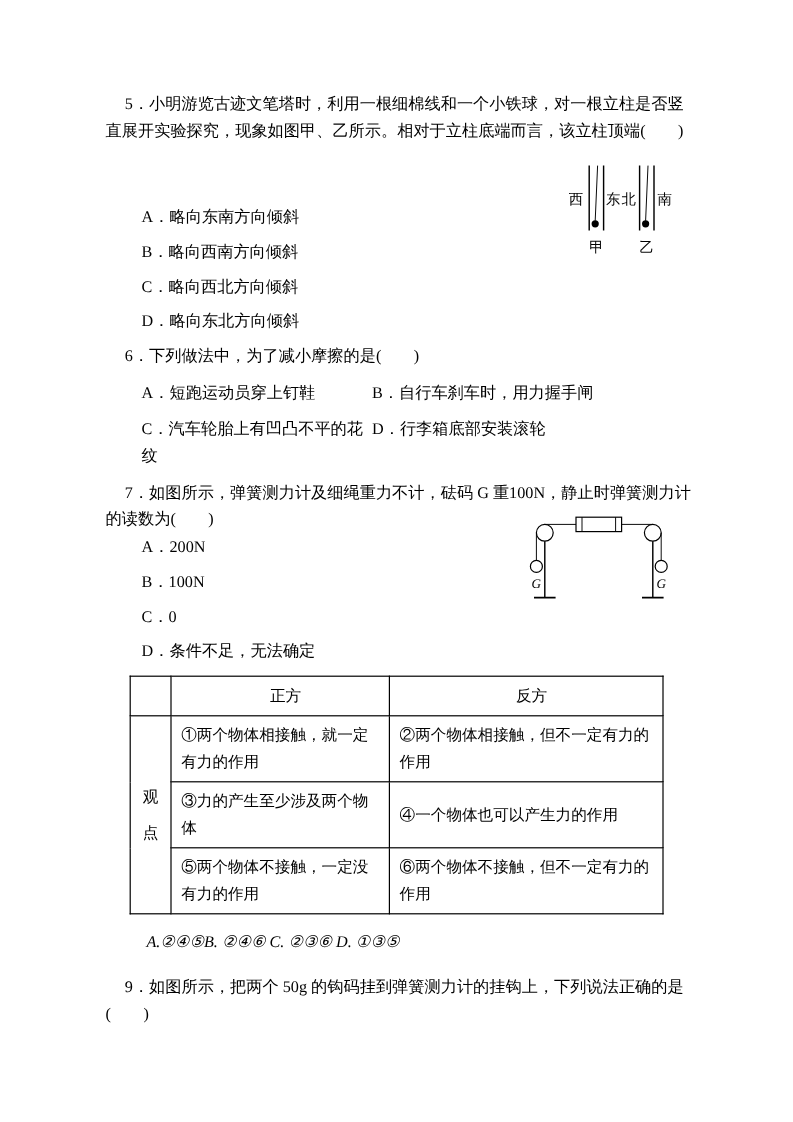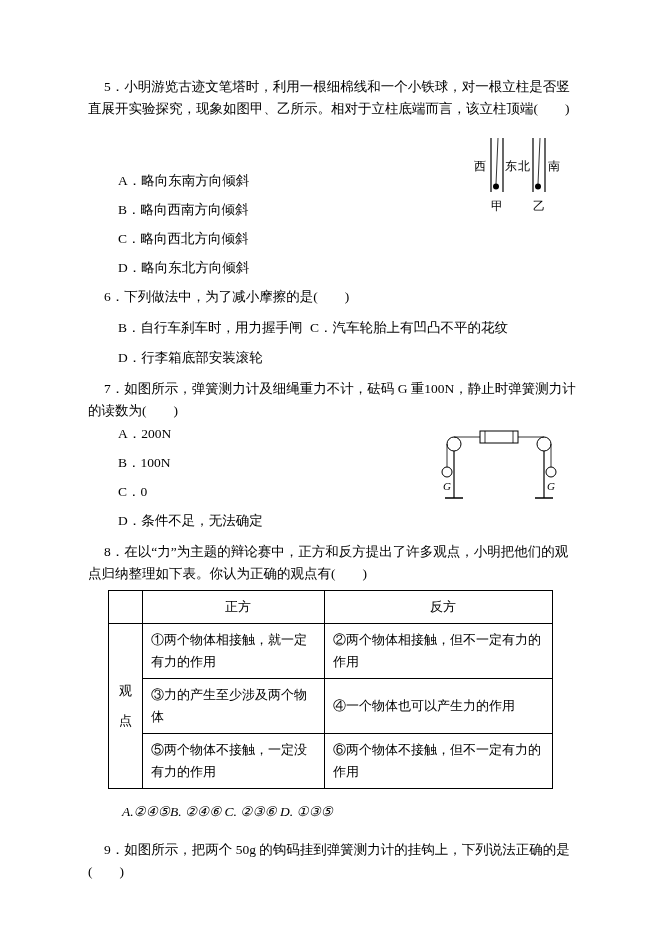--- a/index.html
+++ b/index.html
@@ -119,38 +119,38 @@
       <li>A．略向东南方向倾斜</li>
       <li>B．略向西南方向倾斜</li>
       <li>C．略向西北方向倾斜</li>
       <li>D．略向东北方向倾斜</li>
     </ul>
   </section>
 
   <section class="q q6">
     <p class="qtext">6．下列做法中，为了减小摩擦的是(　　)</p>
     <div class="grid2">
+      <span>A．短跑运动员穿上钉鞋</span>
       <span>B．自行车刹车时，用力握手闸</span>
       <span>C．汽车轮胎上有凹凸不平的花纹</span>
       <span>D．行李箱底部安装滚轮</span>
     </div>
   </section>
 
   <section class="q q7">
     <p class="qtext">7．如图所示，弹簧测力计及细绳重力不计，砝码 G 重100N，静止时弹簧测力计的读数为(　　)</p>
     <ul class="opts">
       <li>A．200N</li>
       <li>B．100N</li>
       <li>C．0</li>
       <li>D．条件不足，无法确定</li>
     </ul>
   </section>
 
   <section class="q q8">
-    <p class="qtext">8．在以“力”为主题的辩论赛中，正方和反方提出了许多观点，小明把他们的观点归纳整理如下表。你认为正确的观点有(　　)</p>
     <table class="q8-table">
       <colgroup>
         <col style="width:34px">
         <col style="width:182px">
         <col style="width:228px">
       </colgroup>
       <tbody>
         <tr>
           <td class="corner"></td>
           <th>正方</th>

